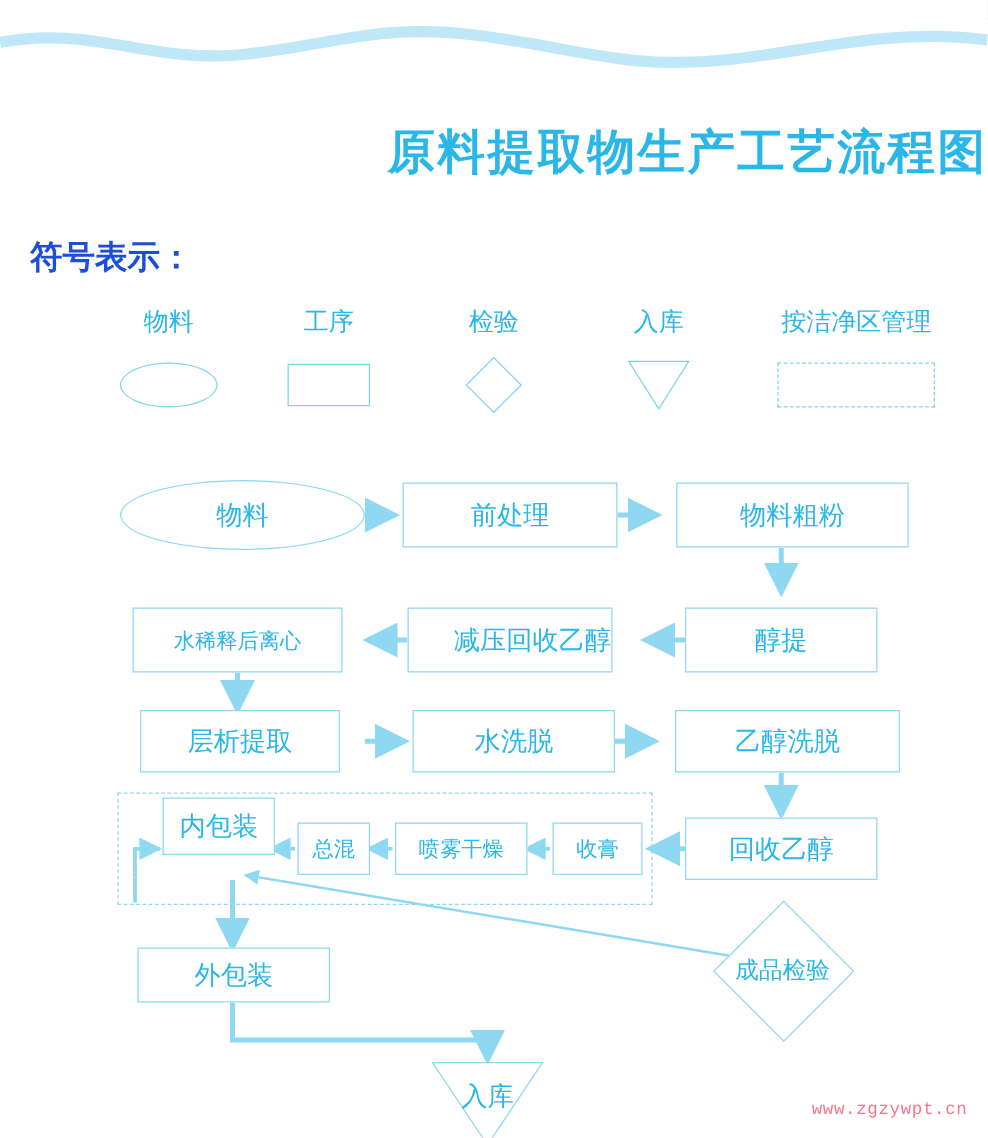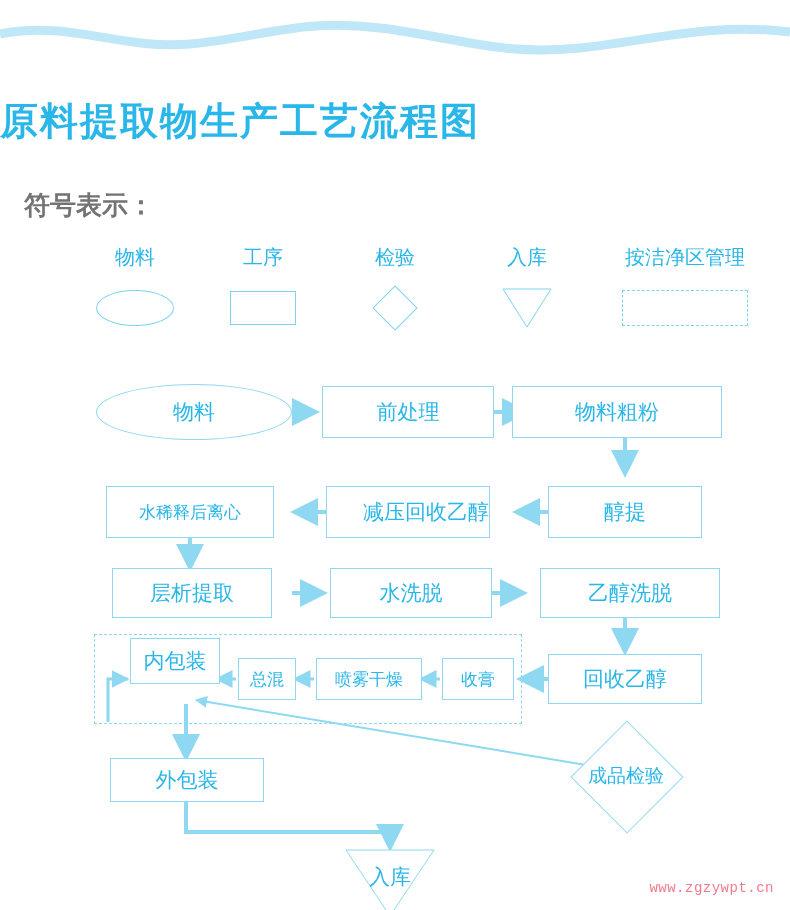--- a/index.html
+++ b/index.html
@@ -30,35 +30,35 @@
     overflow: hidden;
   }
   .wave-band svg { display: block; }
 
   
   .title {
     position: absolute;
     top: 96px;
     left: 0;
     width: 790px;
-    text-align: left;
+    text-align: right;
     font-size: 38px;
     font-weight: bold;
     letter-spacing: 2px;
     color: #29b6e8;
   }
 
   
   .legend-title {
     position: absolute;
     top: 188px;
     left: 24px;
     font-size: 26px;
     font-weight: bold;
-    color: #737373;
+    color: #1d4ed8;
   }
   .legend-row {
     position: absolute;
     top: 244px;
     left: 60px;
     width: 720px;
     height: 100px;
   }
   .legend-item {
     position: absolute;
@@ -280,21 +280,21 @@
     </svg>
 
     <div class="node ellipse" style="left:96px; top:14px; width:196px; height:56px;">
       <span>物料</span>
     </div>
 
     <div class="node" style="left:322px; top:16px; width:172px; height:52px;">
       <span>前处理</span>
     </div>
 
-    <div class="node" style="left:512px; top:16px; width:210px; height:52px;text-align:right;">
+    <div class="node" style="left:541px; top:16px; width:186px; height:52px;text-align:right;">
       <span>物料粗粉</span>
     </div>
 
     <div class="node" style="left:548px; top:116px; width:154px; height:52px;">
       <span>醇提</span>
     </div>
 
     <div class="node" style="left:326px; top:116px; width:164px; height:52px;justify-content:flex-end;">
       <span>减压回收乙醇</span>
     </div>

